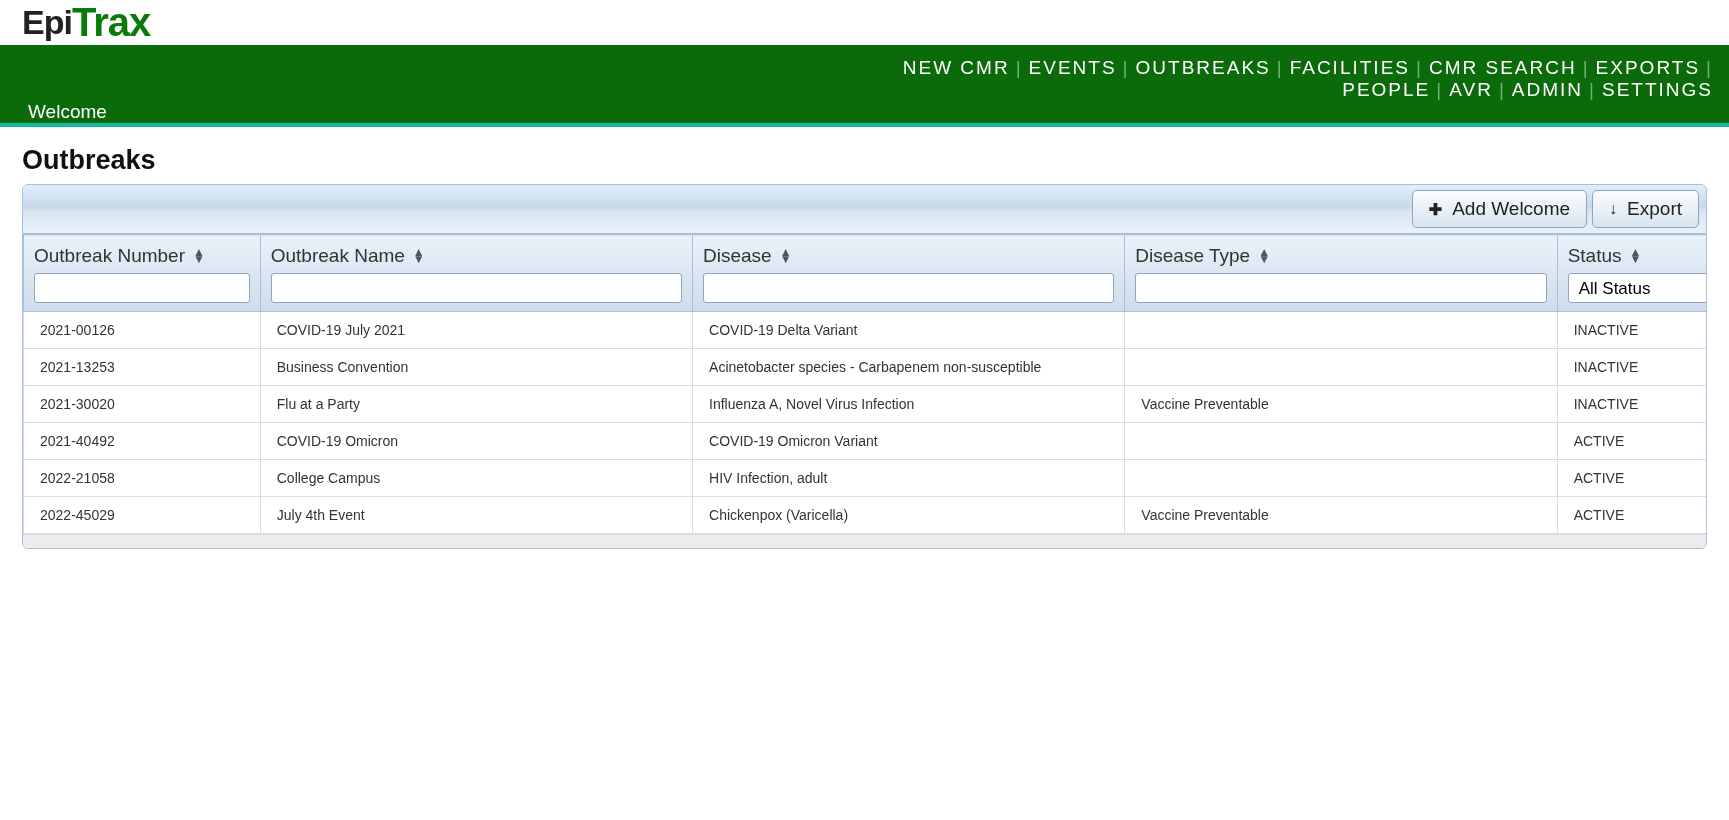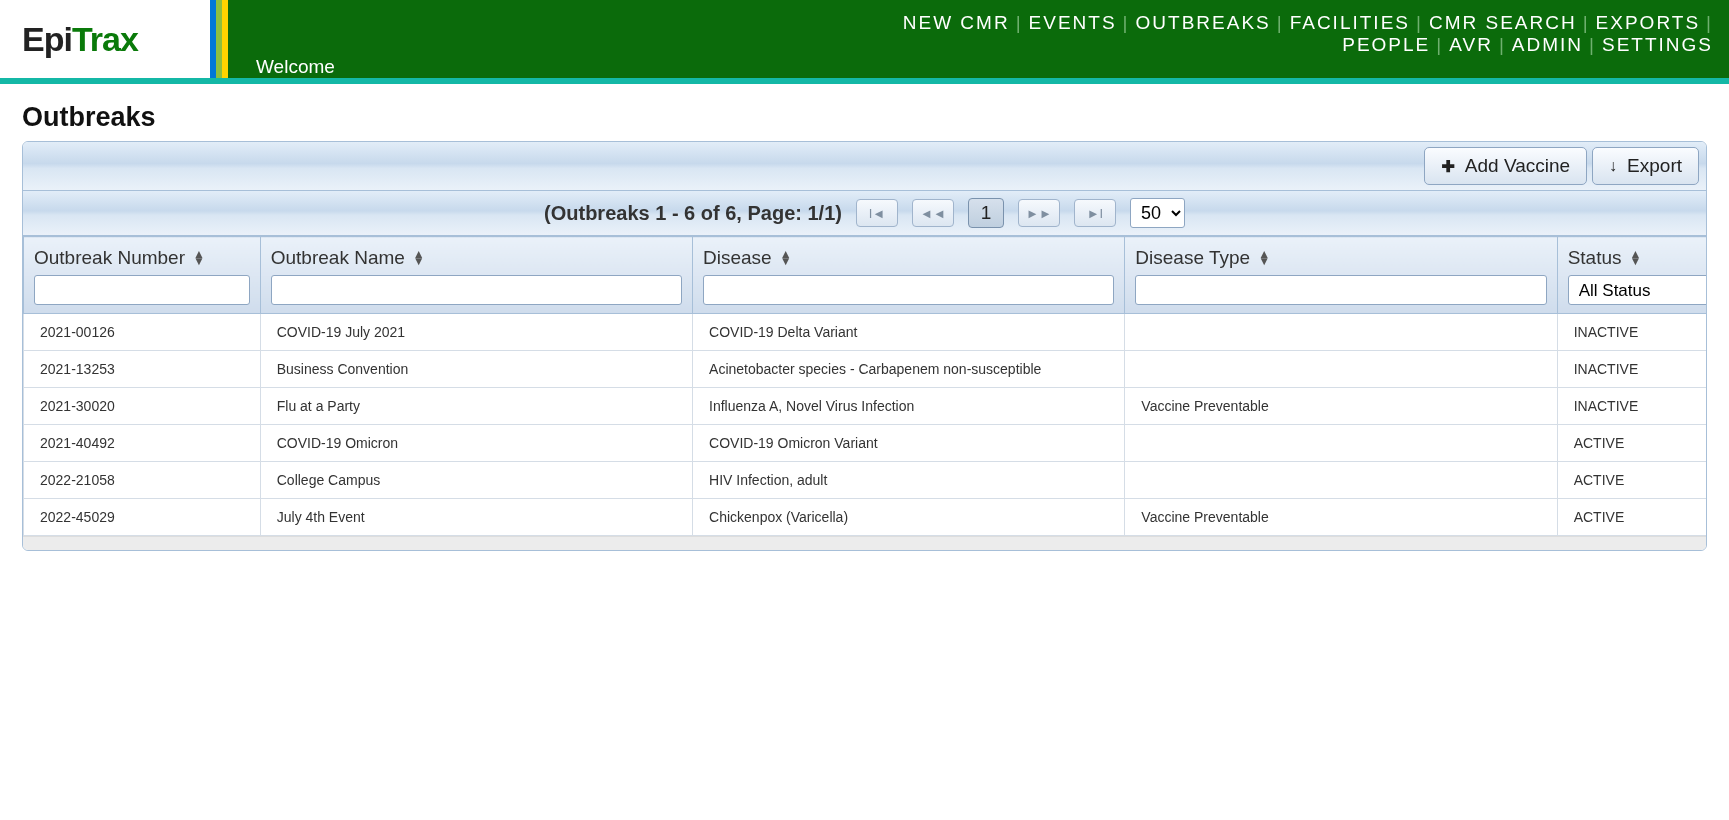--- a/index.html
+++ b/index.html
@@ -1,21 +1,21 @@
 <!DOCTYPE html>
 <html><head>
 <meta charset="utf-8">
 <style>
 * { box-sizing: border-box; margin: 0; padding: 0; }
 body { font-family: Arial, Helvetica, sans-serif; font-size: 16px; color: #333; background: #fff; }
 
-.header-wrap { display: flex; border-bottom: 6px solid #14b8a6; }
+.header-wrap { display: flex; border-bottom: 4px solid #14b8a6; flex-direction: column; }
 .logo-area { width: 210px; background: #fff; display: flex; align-items: center; padding: 0 22px; }
 .logo-epi { font-size: 34px; font-weight: bold; color: #222; letter-spacing: -1px; }
-.logo-trax { font-size: 34px; font-weight: bold; color: #0a7a0a; letter-spacing: -1px; }
+.logo-trax { font-size: 40px; font-weight: bold; color: #0a7a0a; letter-spacing: -1px; }
 .stripe { width: 6px; }
 .stripe.blue { background: #0078d7; }
 .stripe.green { background: #8dbf3f; }
 .stripe.yellow { background: #ffd400; }
 
 .top-right { flex: 1; background: #0b6b0b; color: #fff; padding: 12px 16px 0 28px; }
 .nav-row { display: flex; flex-wrap: wrap; justify-content: flex-end; gap: 6px; font-size: 19px; letter-spacing: 2px; }
 .nav-link { color: #fff; cursor: pointer; }
 .nav-sep { color: #6fb06f; }
 .welcome { font-size: 19px; color: #fff; }
@@ -88,47 +88,28 @@
 </div>
 
 <div class="content">
   <h1 class="page-title">Outbreaks</h1>
 
   <div class="panel">
 
     <div class="toolbar">
       <button class="btn">
         <span class="btn-icon">✚</span>
-        <span>Add Vaccine</span>
+        <span>Add Welcome</span>
       </button>
       <button class="btn">
         <span class="btn-icon">↓</span>
         <span>Export</span>
       </button>
     </div>
 
-    <div class="pager-bar">
-      <span class="pager-text">(Outbreaks 1 - 6 of 6, Page: 1/1)</span>
-      <button class="pager-btn">
-          <span>I◄</span>
-        </button>
-      <button class="pager-btn">
-          <span>◄◄</span>
-        </button>
-      <span class="pager-current">1</span>
-      <button class="pager-btn">
-          <span>►►</span>
-        </button>
-      <button class="pager-btn">
-          <span>►I</span>
-        </button>
-      <select class="pager-select">
-        <option>50</option>
-      </select>
-    </div>
 
     <div class="table-scroll">
       <table>
         <thead>
           <tr id="header-row">
               <th class="col-num">
                 <div class="th-label-row">
                   <span>Outbreak Number</span>
                   <span class="sort-icon">
                     <span>▲</span>

